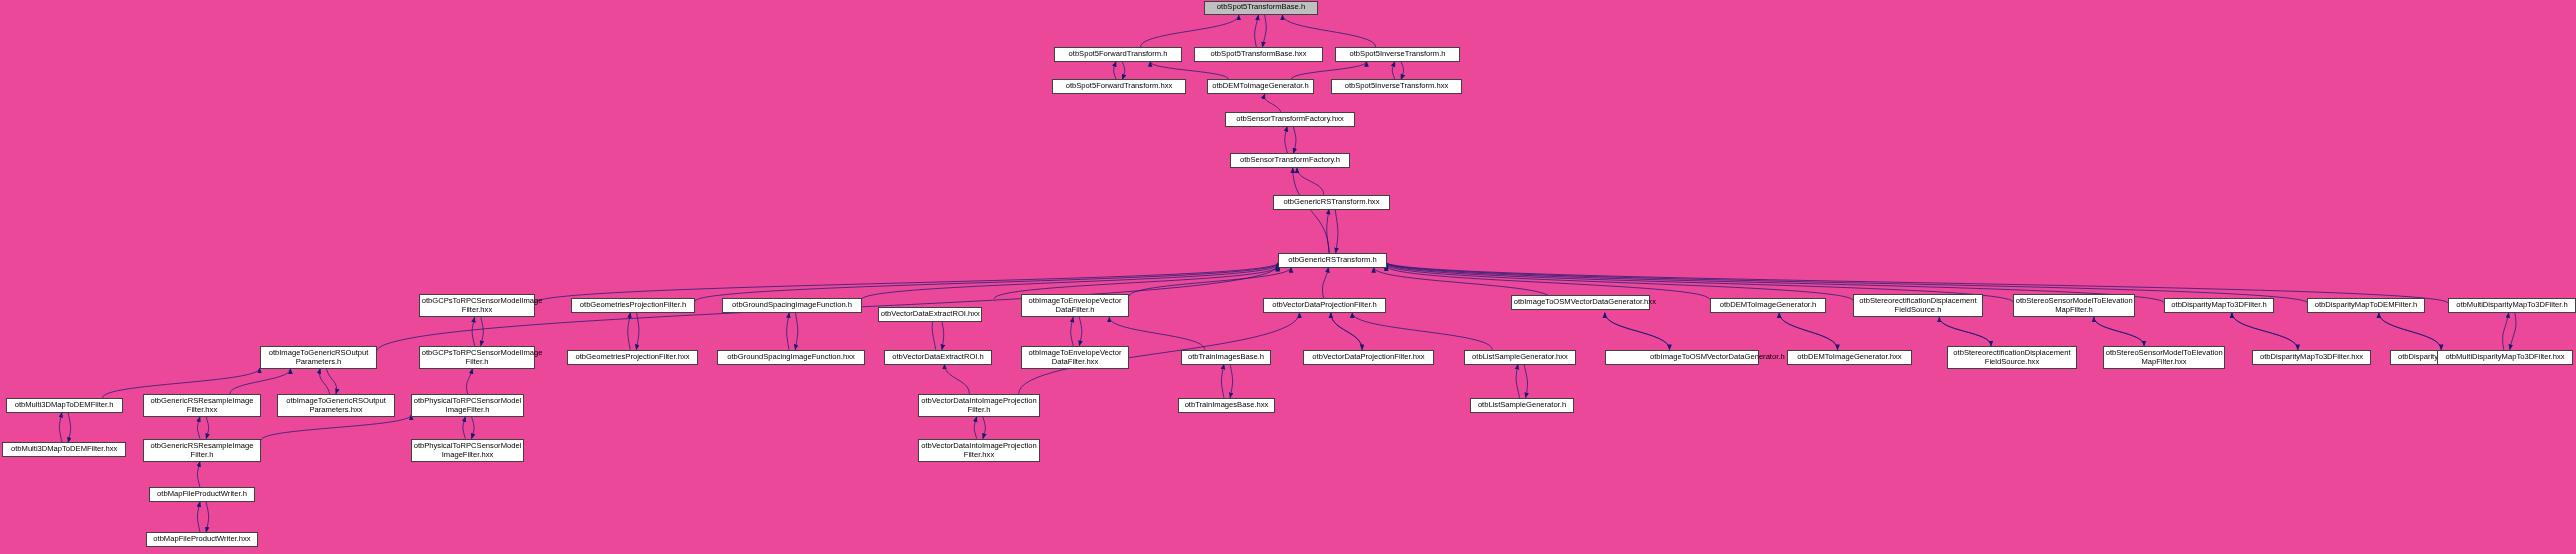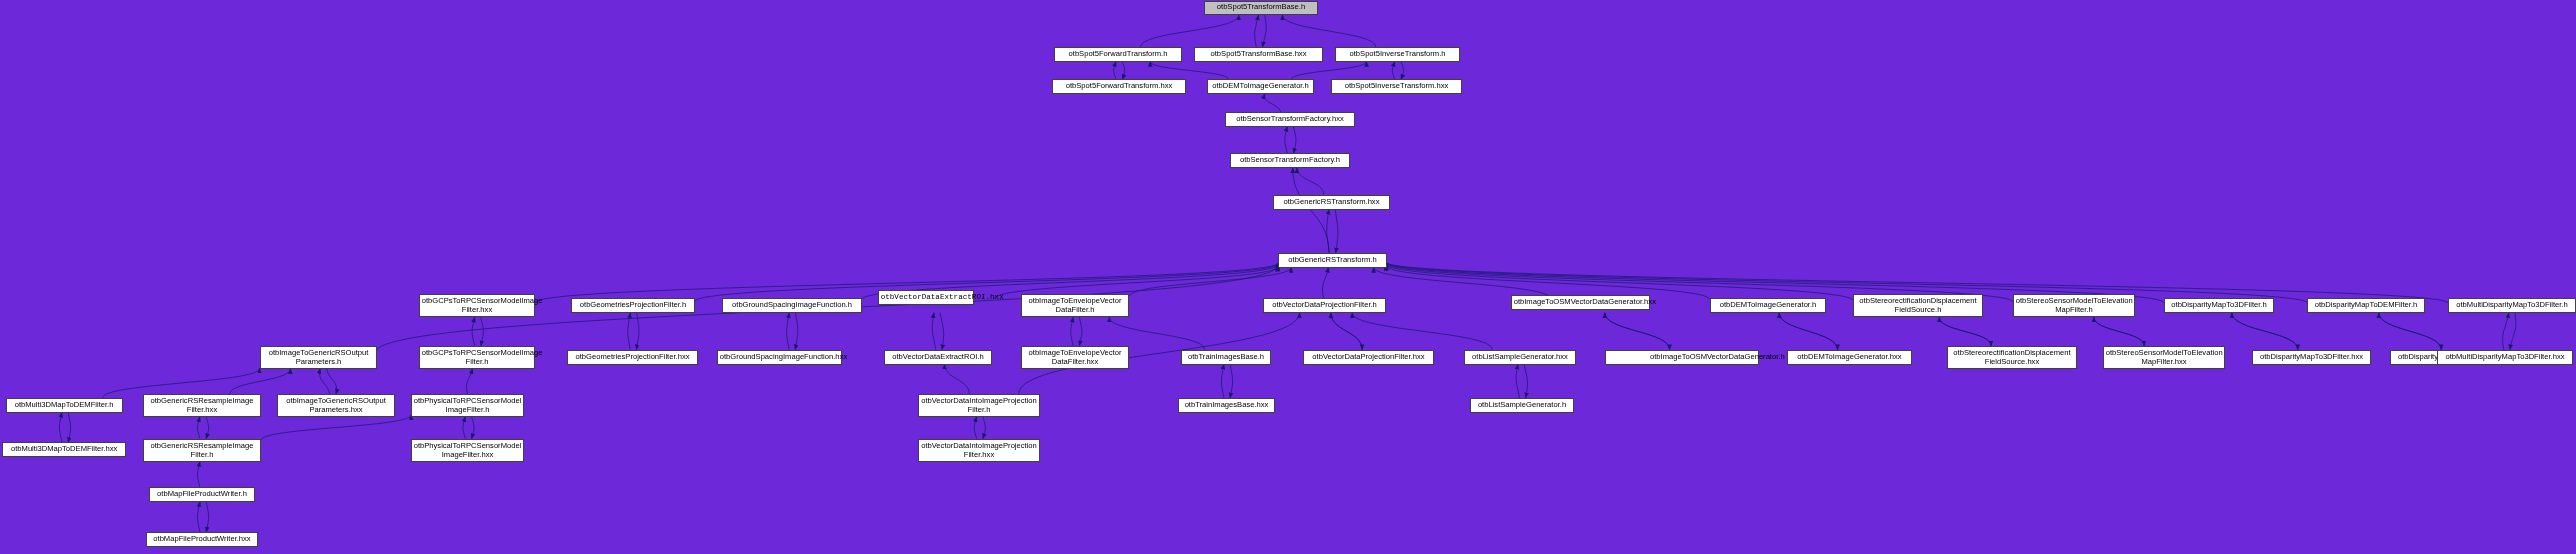--- a/index.html
+++ b/index.html
@@ -5,21 +5,21 @@
 <style>
   html, body {
     margin: 0;
     padding: 0;
     background: #ffffff;
   }
   #graph {
     position: relative;
     width: 2576px;
     height: 555px;
-    background: #6d28d9;
+    background: #ec4899;
     font-family: "Liberation Sans", "DejaVu Sans", sans-serif;
     overflow: hidden;
   }
   #edges {
     position: absolute;
     left: 0;
     top: 0;
     width: 2576px;
     height: 555px;
     pointer-events: none;
@@ -180,21 +180,21 @@
       </div>
       <div class="node" style="left: 419px; top: 294px; width: 116px; height: 23px;">
         <span>otbGCPsToRPCSensorModelImage<br>Filter.hxx</span>
       </div>
       <div class="node" style="left: 571px; top: 298px; width: 124px; height: 14.5px;">
         <span>otbGeometriesProjectionFilter.h</span>
       </div>
       <div class="node" style="left: 722px; top: 298px; width: 140px; height: 14.5px;">
         <span>otbGroundSpacingImageFunction.h</span>
       </div>
-      <div class="node" style="left: 878px; top: 290px; width: 96px; height: 14.5px; font-family: Liberation Mono, monospace;">
+      <div class="node" style="left: 878px; top: 307px; width: 104px; height: 14.5px;">
         <span>otbVectorDataExtractROI.hxx</span>
       </div>
       <div class="node" style="left: 1021px; top: 294px; width: 108px; height: 23px;">
         <span>otbImageToEnvelopeVector<br>DataFilter.h</span>
       </div>
       <div class="node" style="left: 1263px; top: 298px; width: 123px; height: 14.5px;">
         <span>otbVectorDataProjectionFilter.h</span>
       </div>
       <div class="node" style="left: 1511px; top: 295px; width: 139px; height: 14.5px;">
         <span>otbImageToOSMVectorDataGenerator.hxx</span>
@@ -219,21 +219,21 @@
       </div>
       <div class="node" style="left: 260px; top: 346px; width: 117px; height: 23px;">
         <span>otbImageToGenericRSOutput<br>Parameters.h</span>
       </div>
       <div class="node" style="left: 419px; top: 346px; width: 116px; height: 23px;">
         <span>otbGCPsToRPCSensorModelImage<br>Filter.h</span>
       </div>
       <div class="node" style="left: 567px; top: 350px; width: 131px; height: 14.5px;">
         <span>otbGeometriesProjectionFilter.hxx</span>
       </div>
-      <div class="node" style="left: 717px; top: 350px; width: 125px; height: 14.5px;">
+      <div class="node" style="left: 717px; top: 350px; width: 148px; height: 14.5px;">
         <span>otbGroundSpacingImageFunction.hxx</span>
       </div>
       <div class="node" style="left: 884px; top: 350px; width: 108px; height: 14.5px;">
         <span>otbVectorDataExtractROI.h</span>
       </div>
       <div class="node" style="left: 1021px; top: 346px; width: 108px; height: 23px;">
         <span>otbImageToEnvelopeVector<br>DataFilter.hxx</span>
       </div>
       <div class="node" style="left: 1181px; top: 350px; width: 90px; height: 14.5px;">
         <span>otbTrainImagesBase.h</span>

